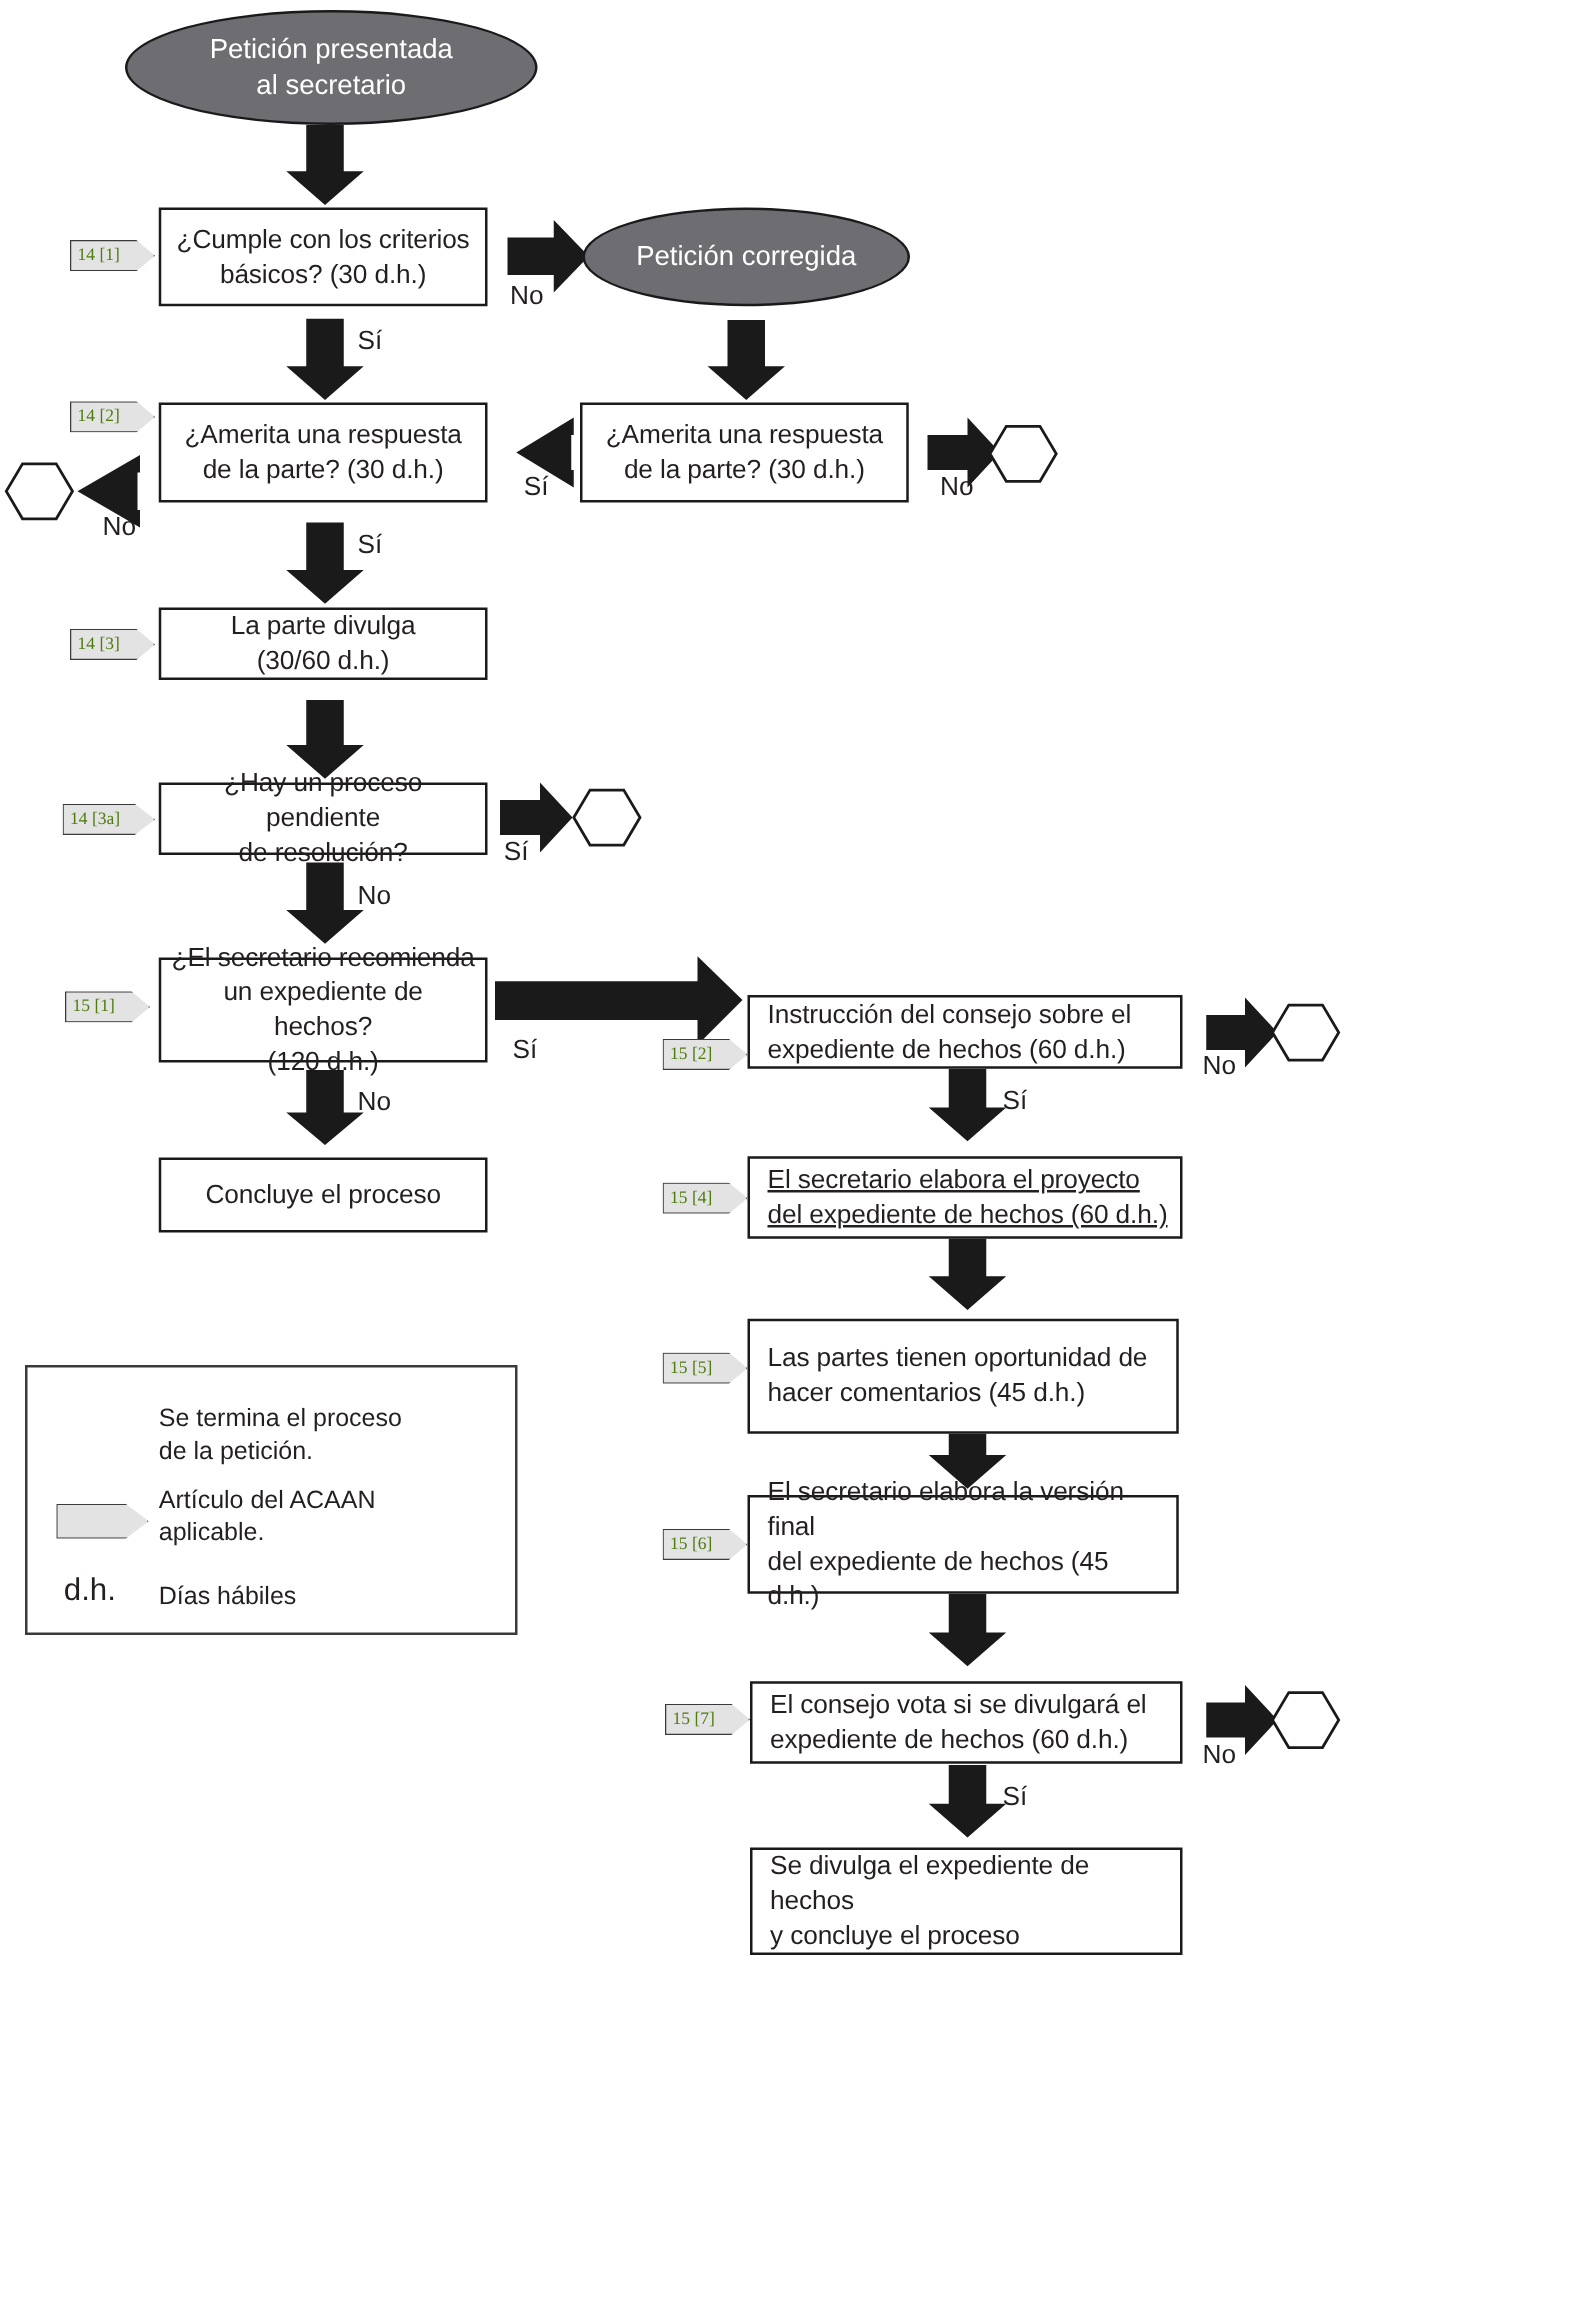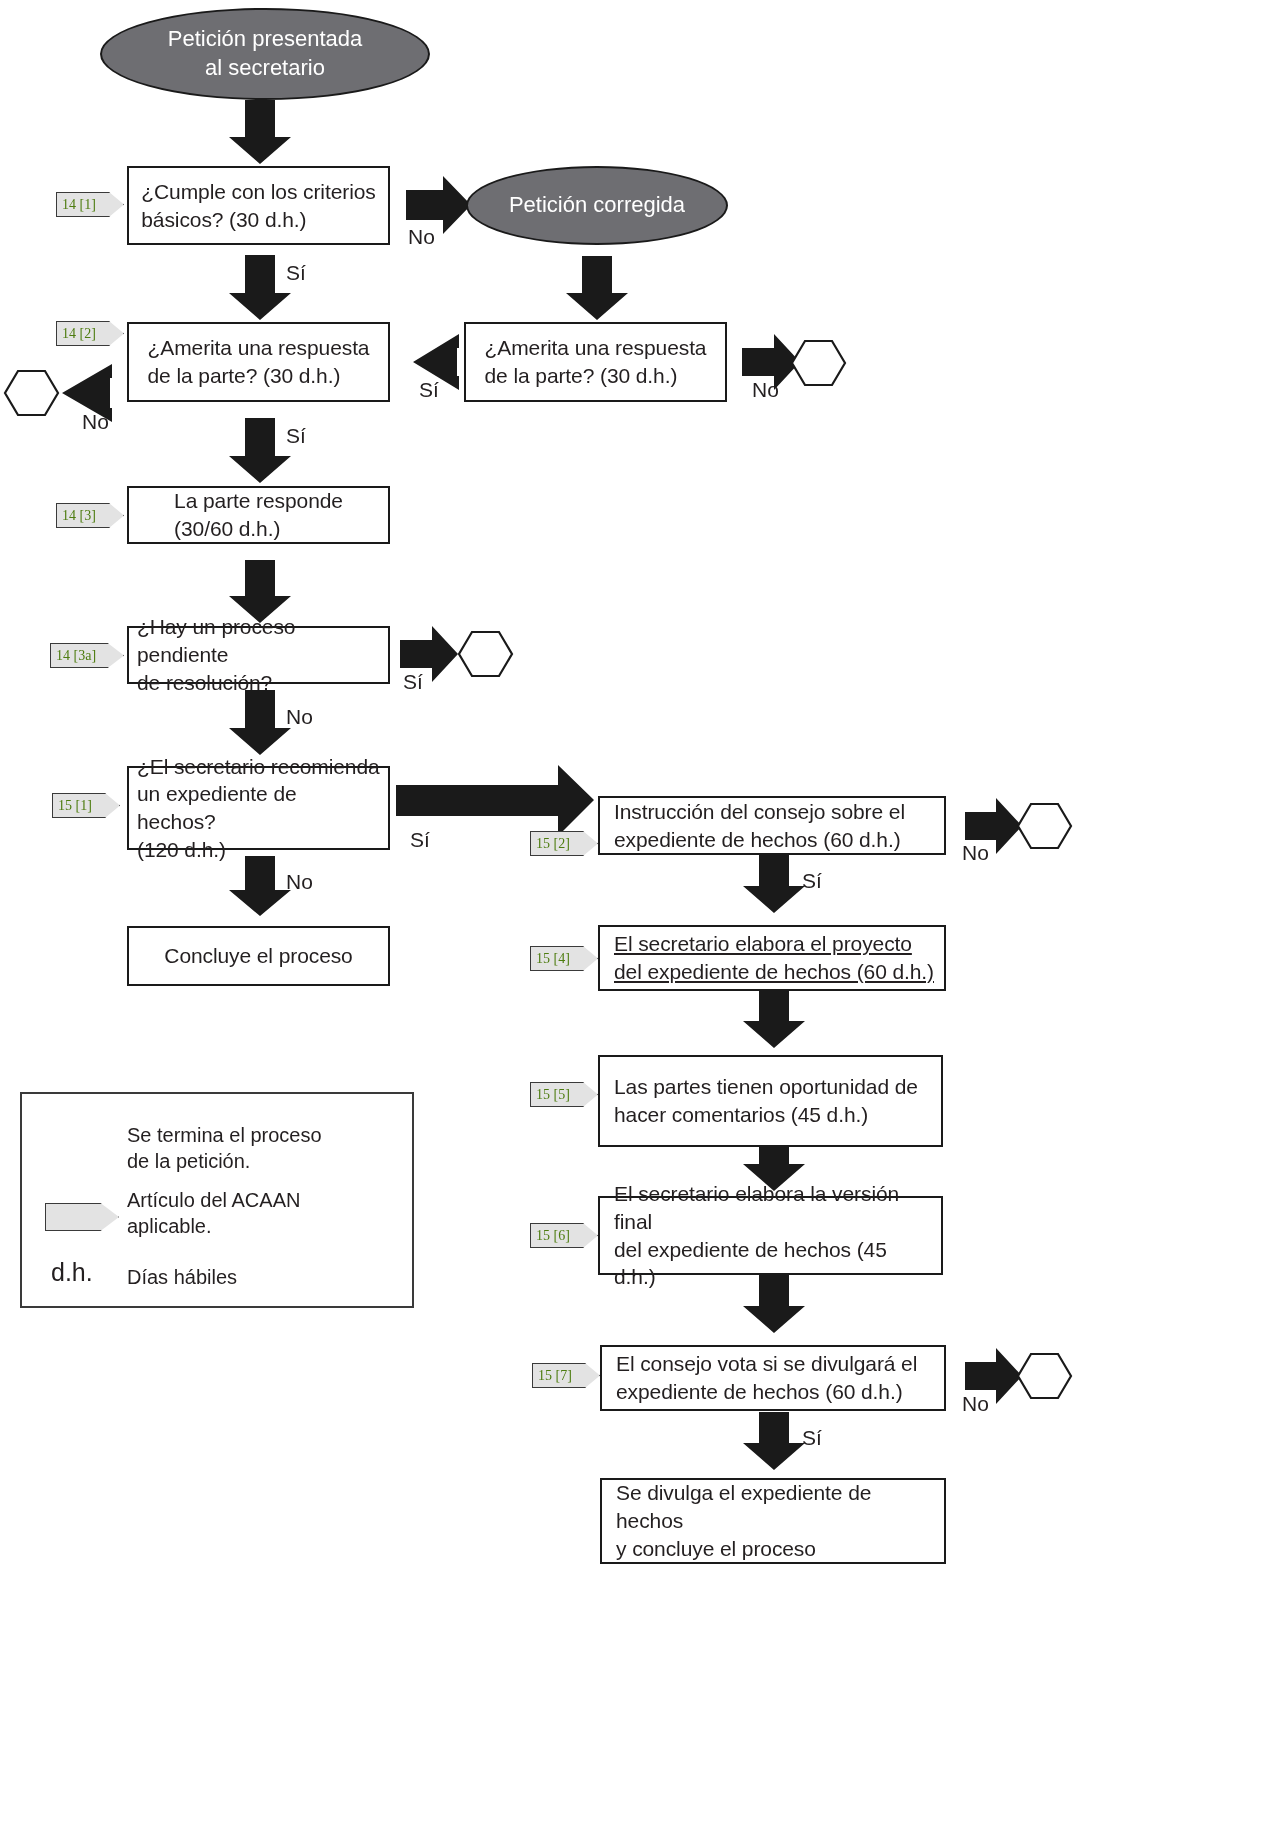--- a/index.html
+++ b/index.html
@@ -18,21 +18,21 @@
 
   
   .box {
     position: absolute;
     box-sizing: border-box;
     border: 2px solid #1a1a1a;
     background: #ffffff;
     display: flex;
     align-items: center;
     justify-content: center;
-    text-align: left;
+    text-align: center;
     color: #231f20;
     font-size: 21px;
     line-height: 1.32;
     letter-spacing: -0.1px;
     padding: 4px 8px;
   }
   .box.left-align {
     justify-content: flex-start;
     text-align: left;
     padding-left: 14px;
@@ -259,21 +259,21 @@
 
   <div class="box" style="left:464px; top:322px; width:263px; height:80px;">
     <span>
       <span>¿Amerita una respuesta</span><br>
       <span>de la parte? (30 d.h.)</span>
     </span>
   </div>
 
   <div class="box" style="left:127px; top:486px; width:263px; height:58px;">
     <span>
-      <span>La parte responde</span><br>
+      <span>La parte divulga</span><br>
       <span>(30/60 d.h.)</span>
     </span>
   </div>
 
   <div class="box" style="left:127px; top:626px; width:263px; height:58px;">
     <span>
       <span>¿Hay un proceso pendiente</span><br>
       <span>de resolución?</span>
     </span>
   </div>

